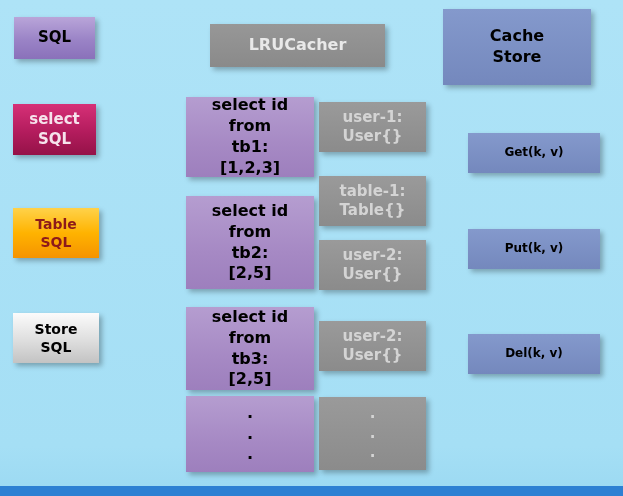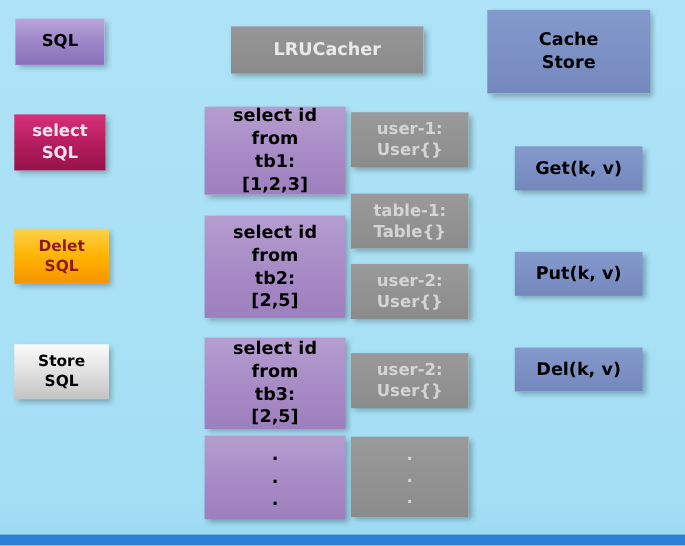--- a/index.html
+++ b/index.html
@@ -67,44 +67,44 @@
     color: #d4d4d4; font-size: 15px;
   }
   .entry-user1  { top: 102px; height: 50px; }
   .entry-table1 { top: 176px; height: 50px; }
   .entry-user2a { top: 240px; height: 50px; }
   .entry-user2b { top: 321px; height: 50px; }
   .entry-dots   { top: 397px; height: 73px; }
 
   
   .op {
-    left: 468px; width: 116px; height: 40px;
+    left: 468px; width: 132px; height: 40px;
     background: linear-gradient(180deg, #8499cc 0%, #7488bd 100%);
-    font-size: 16px;
+    font-size: 12px;
   }
   .op-get { top: 133px; }
   .op-put { top: 229px; }
-  .op-del { top: 316px; }
+  .op-del { top: 334px; }
 
   .bottom-bar {
     position: absolute;
     left: 0; bottom: 0;
     width: 623px; height: 10px;
     background: #2d80d3;
   }
 </style>
 </head>
 <body>
 
 <div class="canvas">
 
   <div class="node sql-box">SQL</div>
   <div class="node select-sql">select
 SQL</div>
-  <div class="node update-sql">Delet
+  <div class="node update-sql">Table
 SQL</div>
   <div class="node delete-sql">Store
 SQL</div>
 
   <div class="node lru-cacher">LRUCacher</div>
   <div class="node cache-store">Cache
 Store</div>
 
   <div class="node query query-tb1">select id
 from

